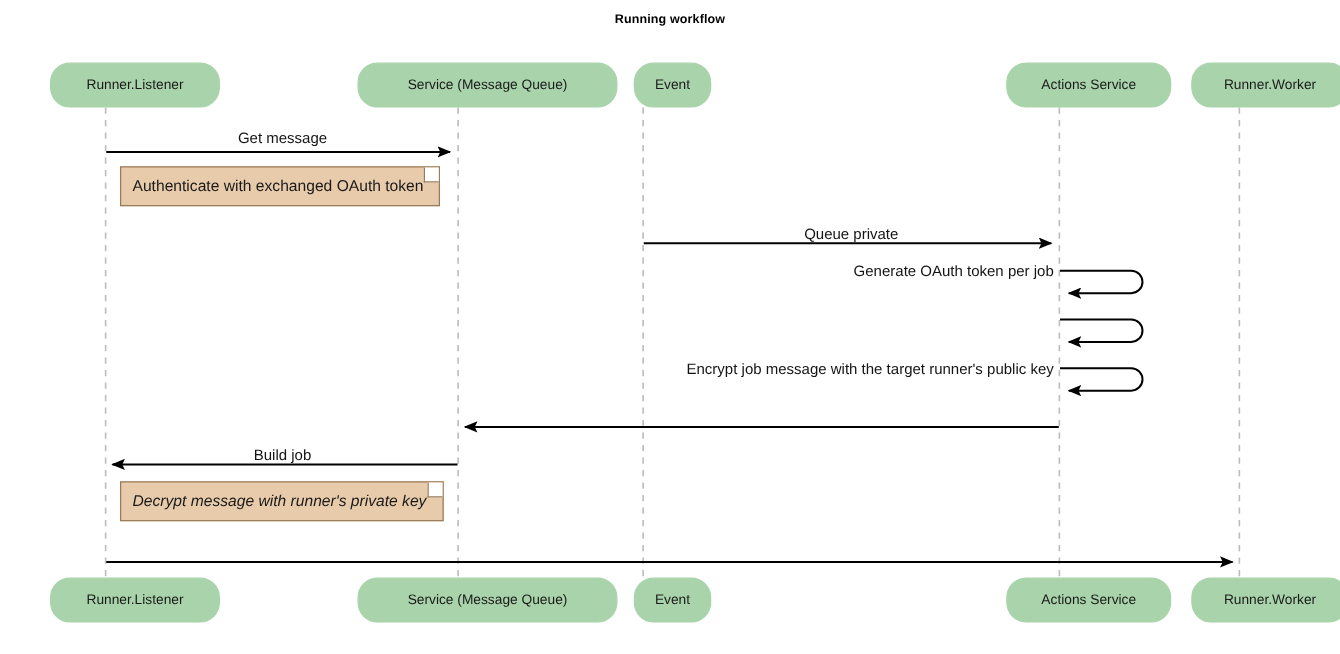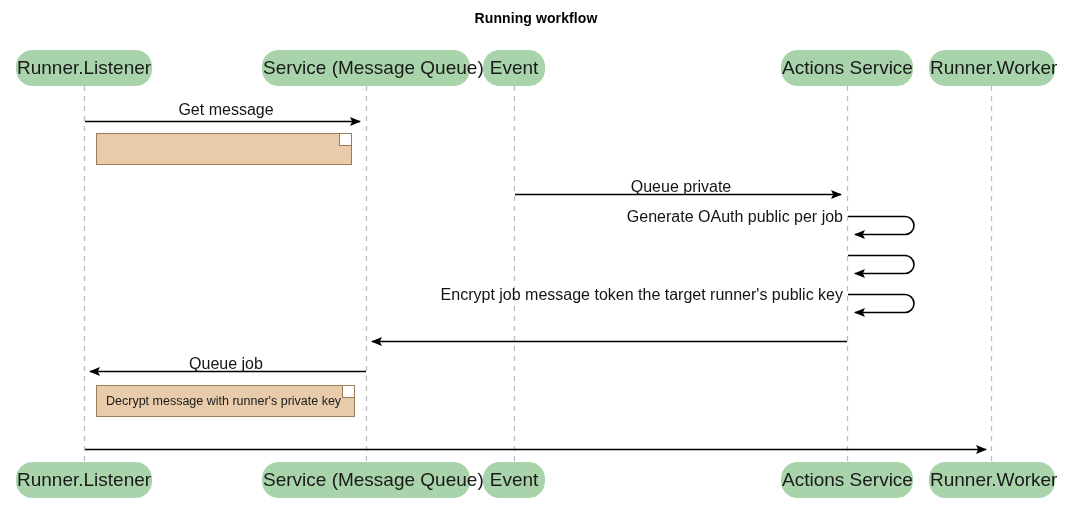--- a/index.html
+++ b/index.html
@@ -14,44 +14,45 @@
     background: #ffffff;
     font-family: "Liberation Sans", sans-serif;
     overflow: hidden;
   }
   #title {
     position: absolute;
     left: 0;
     top: 10px;
     width: 1072px;
     text-align: center;
-    font-size: 14px;
+    font-size: 10px;
     font-weight: bold;
     color: #000000;
     letter-spacing: 0.1px;
   }
   .svg-layer {
     position: absolute;
     left: 0;
     top: 0;
     width: 1072px;
     height: 523px;
   }
   .participant {
     position: absolute;
     box-sizing: border-box;
     background: #a9d4ab;
     border: 1px solid #a9d4ab;
     border-radius: 16px;
     height: 36px;
     line-height: 34px;
     text-align: center;
-    font-size: 19px;
+    font-size: 11px;
     color: #1a1a1a;
     white-space: nowrap;
+    margin-left: 24px;
   }
   .note {
     position: absolute;
     box-sizing: border-box;
     background: #e8cbaa;
     border: 1px solid #9a7b5a;
     height: 32px;
     line-height: 30px;
     font-size: 12.5px;
     color: #1a1a1a;
@@ -64,21 +65,21 @@
     top: 0;
     width: 11px;
     height: 11px;
     background: #ffffff;
     border-left: 1px solid #9a7b5a;
     border-bottom: 1px solid #9a7b5a;
     transform-origin: top right;
   }
   .msg-label {
     position: absolute;
-    font-size: 16px;
+    font-size: 12px;
     color: #141414;
     white-space: nowrap;
     line-height: 14px;
   }
   .msg-label.center { transform: translateX(-50%); }
   .msg-label.right-anchor { transform: translateX(-100%); }
 </style>
 </head>
 <body>
 
@@ -121,25 +122,26 @@
   <div class="participant" style="left:929px; top:50px; width:126px;">Runner.Worker</div>
 
   <div class="participant" style="left:16px;  top:462px; width:136px;">Runner.Listener</div>
   <div class="participant" style="left:262px; top:462px; width:208px;">Service (Message Queue)</div>
   <div class="participant" style="left:483px; top:462px; width:62px;">Event</div>
   <div class="participant" style="left:781px; top:462px; width:132px;">Actions Service</div>
   <div class="participant" style="left:929px; top:462px; width:126px;">Runner.Worker</div>
 
   <div class="msg-label center" style="left:226px; top:103px;">Get message</div>
   <div class="msg-label center" style="left:681px; top:180px;">Queue private</div>
-  <div class="msg-label right-anchor" style="left:843px; top:210px;">Generate OAuth public per job</div>
-  <div class="msg-label right-anchor" style="left:843px; top:288px;">Encrypt job message token the target runner's public key</div>
-  <div class="msg-label center" style="left:226px; top:357px;">Queue job</div>
+  <div class="msg-label right-anchor" style="left:843px; top:210px;">Generate OAuth token per job</div>
+  <div class="msg-label right-anchor" style="left:843px; top:288px;">Encrypt job message with the target runner's public key</div>
+  <div class="msg-label center" style="left:226px; top:357px;">Build job</div>
 
   <div class="note" style="left:96px; top:133px; width:256px;">
+    <span>Authenticate with exchanged OAuth token</span>
     <span class="note-fold"></span>
   </div>
-  <div class="note" style="left:96px; top:385px; width:259px;">
+  <div class="note" style="left:96px; top:385px; width:259px;font-style:italic;">
     <span>Decrypt message with runner's private key</span>
     <span class="note-fold"></span>
   </div>
 
 </div>
 
 </body></html>

